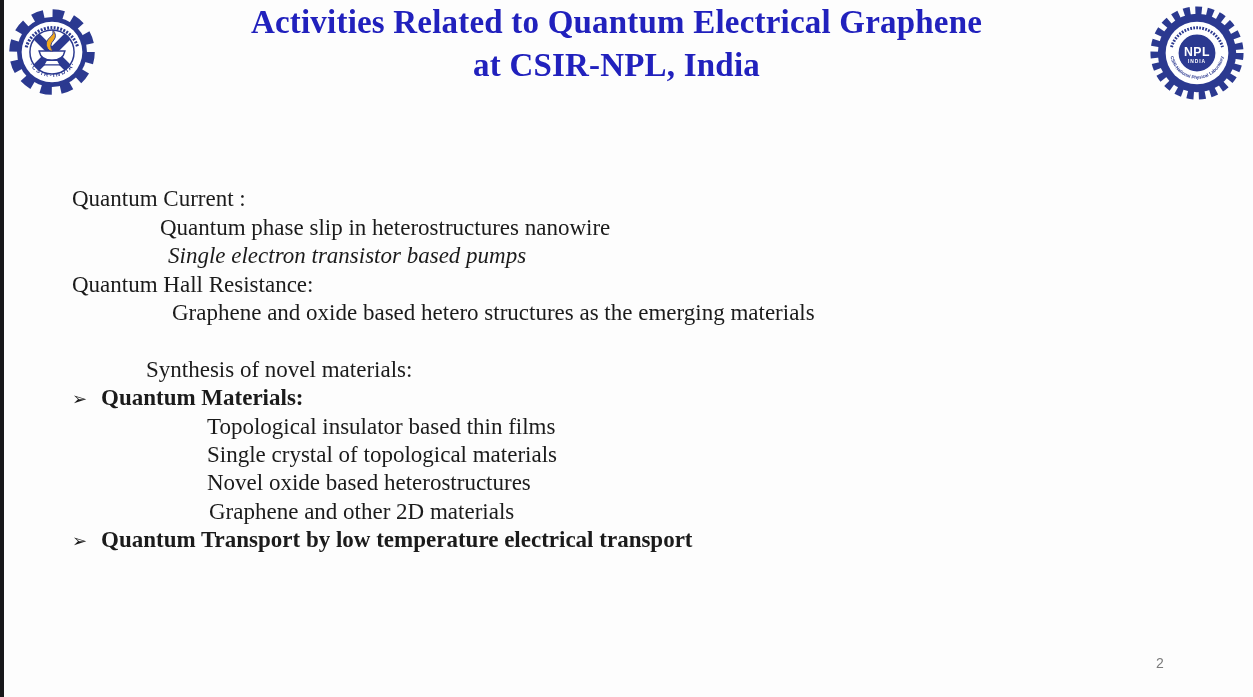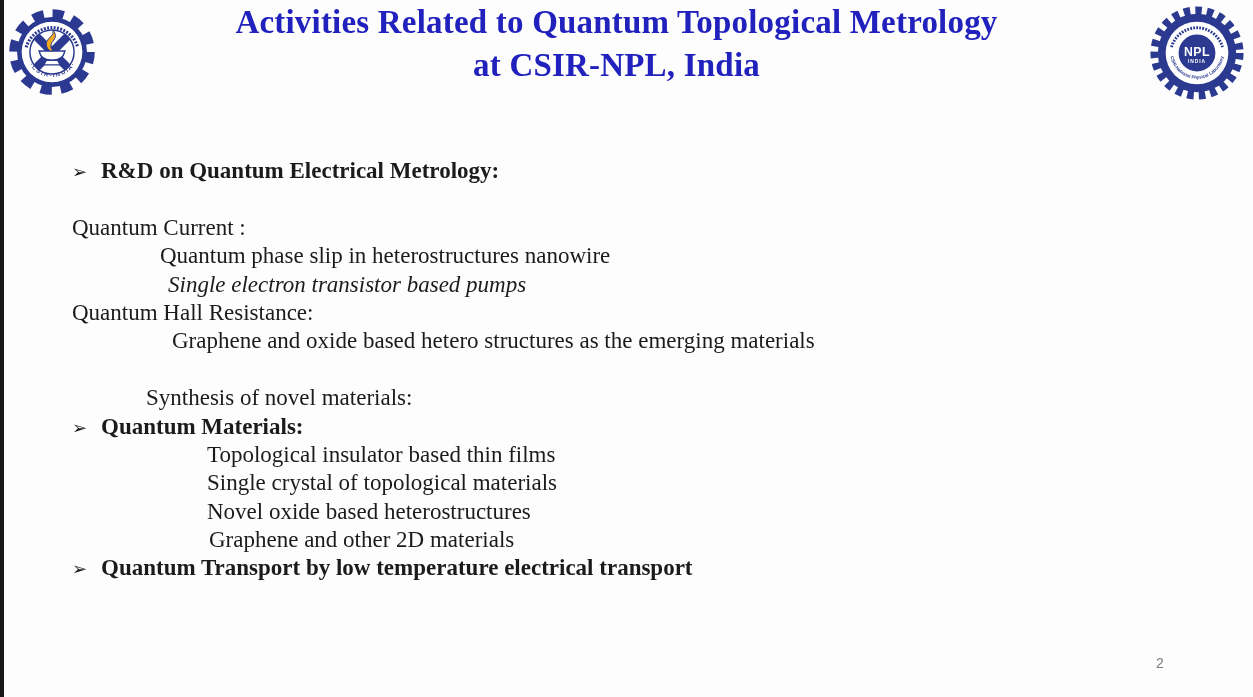--- a/index.html
+++ b/index.html
@@ -83,26 +83,25 @@
     </defs>
     <text font-family="Liberation Sans, sans-serif" font-size="4.6" font-weight="bold" fill="#2b3990">
       <textPath href="#nplArc" startOffset="50%" text-anchor="middle">CSIR-National Physical Laboratory</textPath>
     </text>
     <circle cx="50" cy="50" r="19.5" fill="#2b3990" stroke="#ffffff" stroke-width="1.4"></circle>
     <text x="50" y="53.5" text-anchor="middle" font-family="Liberation Sans, sans-serif" font-size="12.5" font-weight="bold" fill="#ffffff" letter-spacing="0.5">NPL</text>
     <text x="50" y="60" text-anchor="middle" font-family="Liberation Sans, sans-serif" font-size="5" font-weight="bold" fill="#ffffff" letter-spacing="1">INDIA</text>
   </svg>
 
   <div class="title-block">
-    <div>Activities Related to Quantum Topological Metrology</div>
+    <div>Activities Related to Quantum Electrical Graphene</div>
     <div>at CSIR-NPL, India</div>
   </div>
 
   <div class="body-block">
-      <div class="line bullet"><span class="bullet-glyph">➢</span><span>R&amp;D on Quantum Electrical Metrology:</span></div>
       <div class="line blank"></div>
       <div class="line plain" style="padding-left: 0px;"><span>Quantum Current :</span></div>
       <div class="line plain" style="padding-left: 88px;"><span>Quantum phase slip in heterostructures nanowire</span></div>
       <div class="line plain" style="padding-left: 96px; font-style: italic;"><span>Single electron transistor based pumps</span></div>
       <div class="line plain" style="padding-left: 0px;"><span>Quantum Hall Resistance:</span></div>
       <div class="line plain" style="padding-left: 100px;"><span>Graphene and oxide based hetero structures as the emerging materials</span></div>
       <div class="line blank"></div>
       <div class="line plain" style="padding-left: 74px;"><span>Synthesis of novel materials:</span></div>
       <div class="line bullet"><span class="bullet-glyph">➢</span><span>Quantum Materials:</span></div>
       <div class="line plain" style="padding-left: 135px;"><span>Topological insulator based thin films</span></div>

